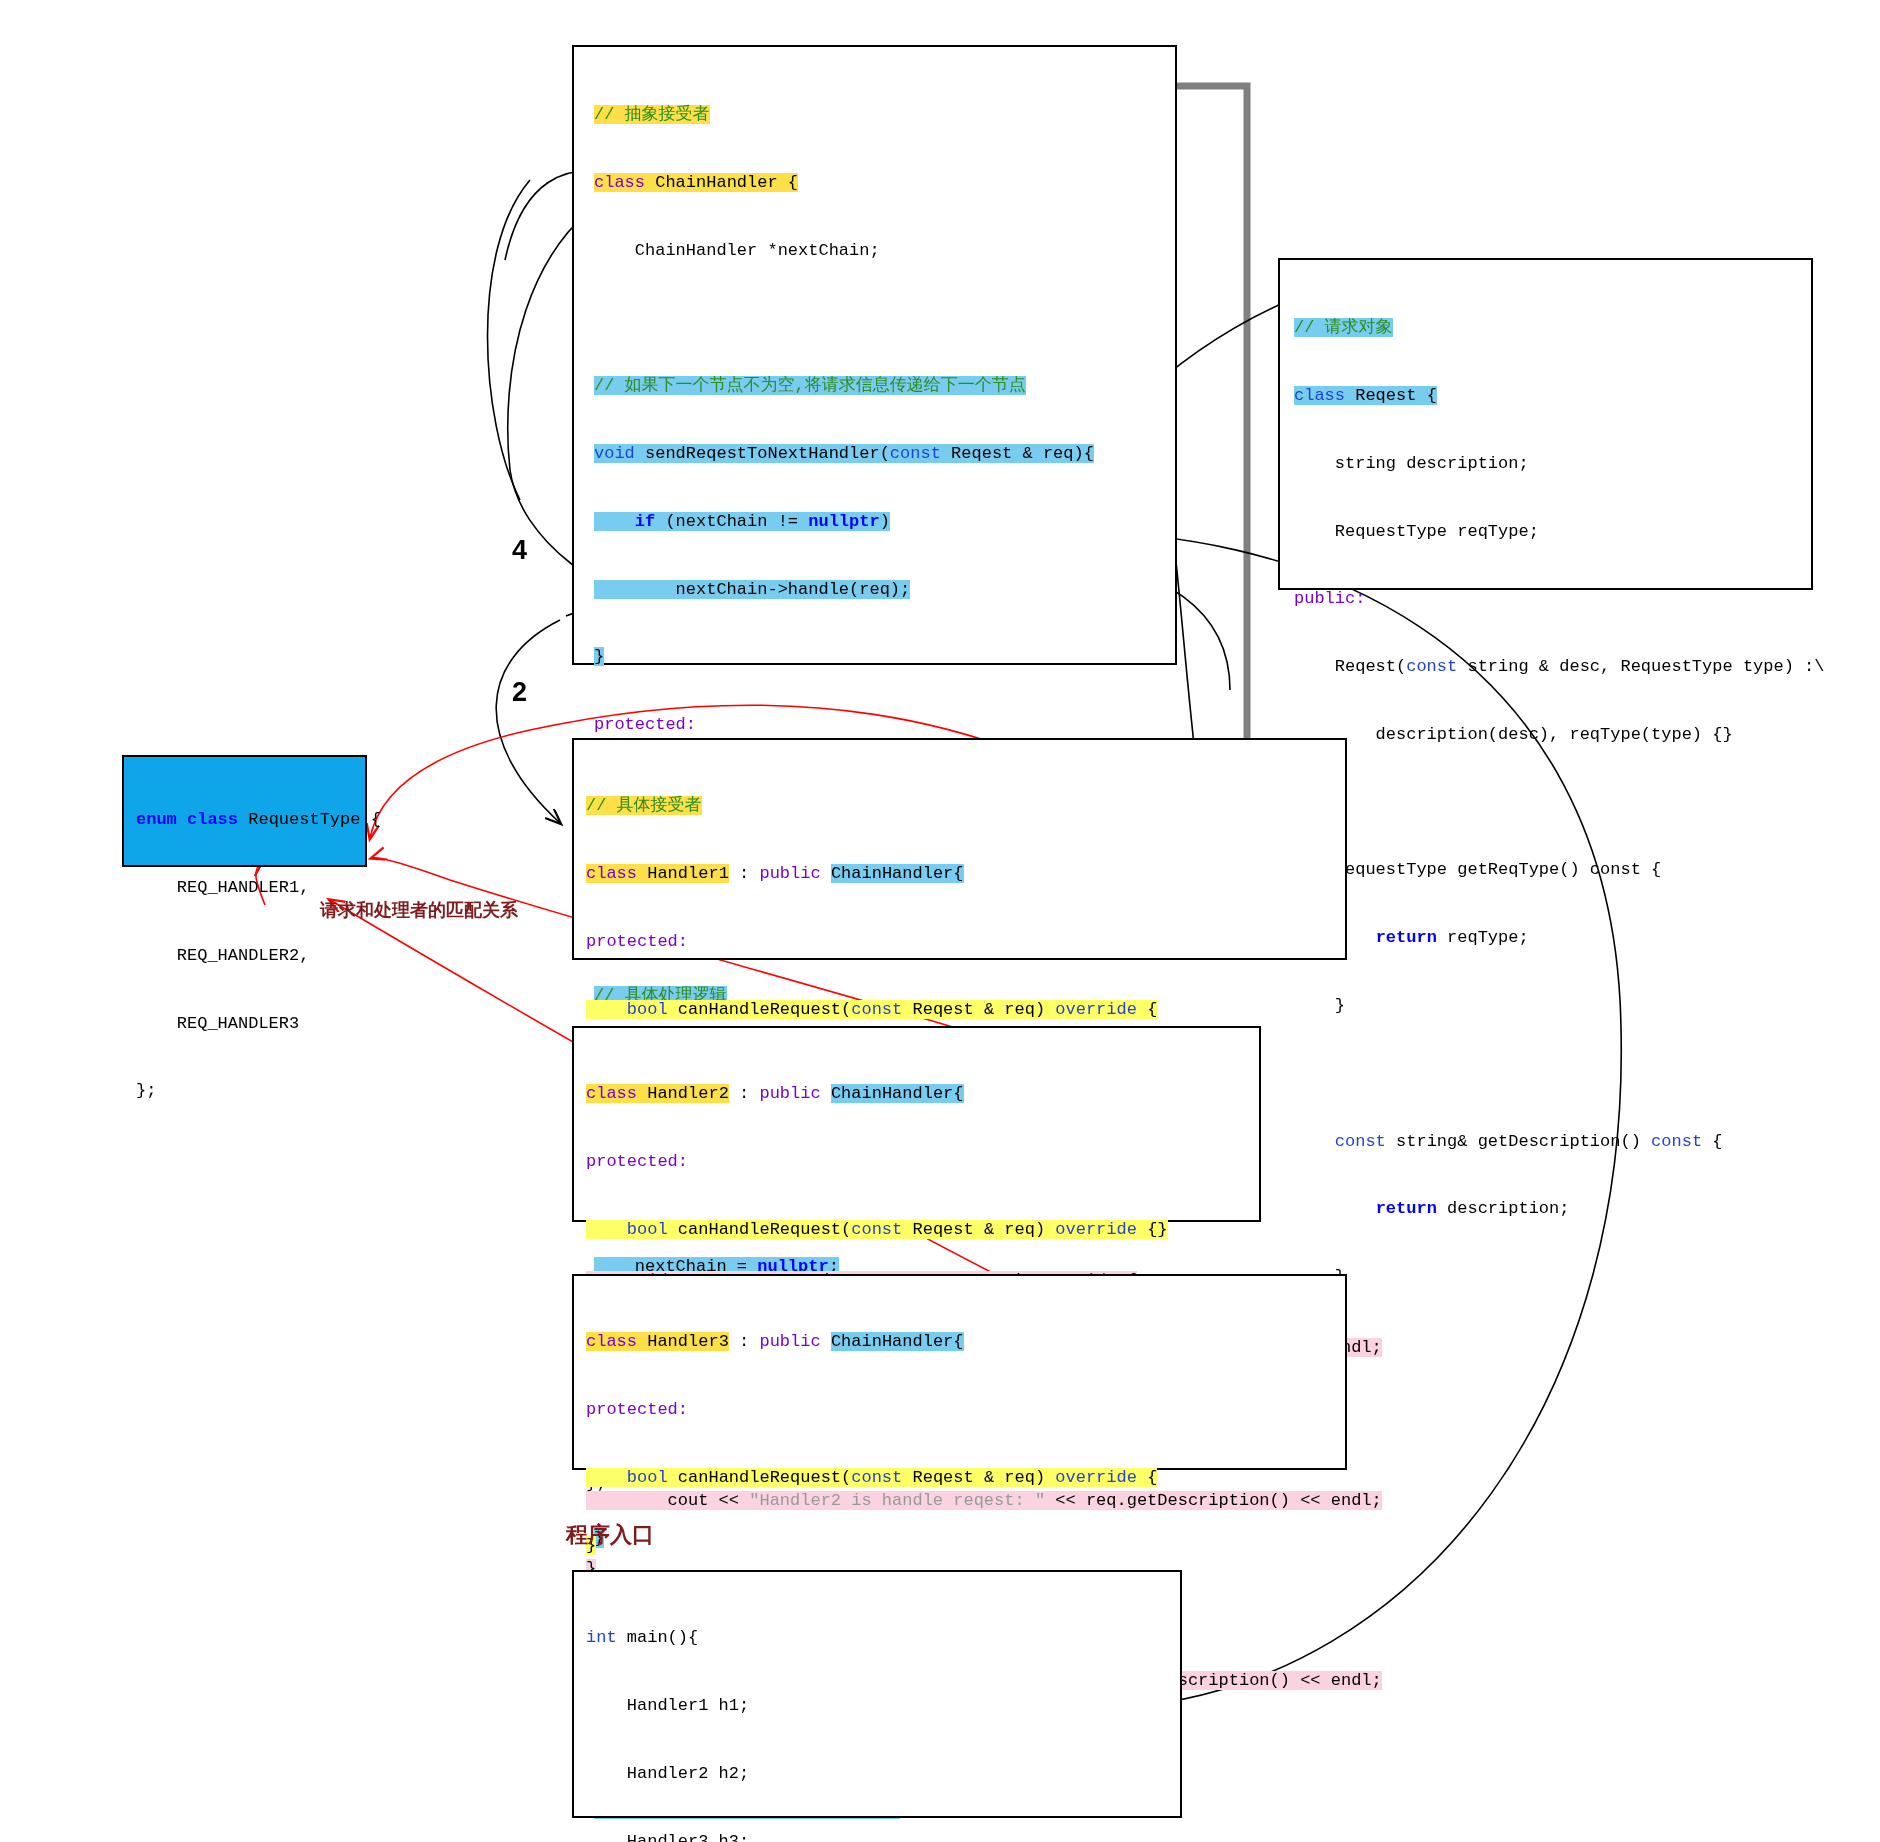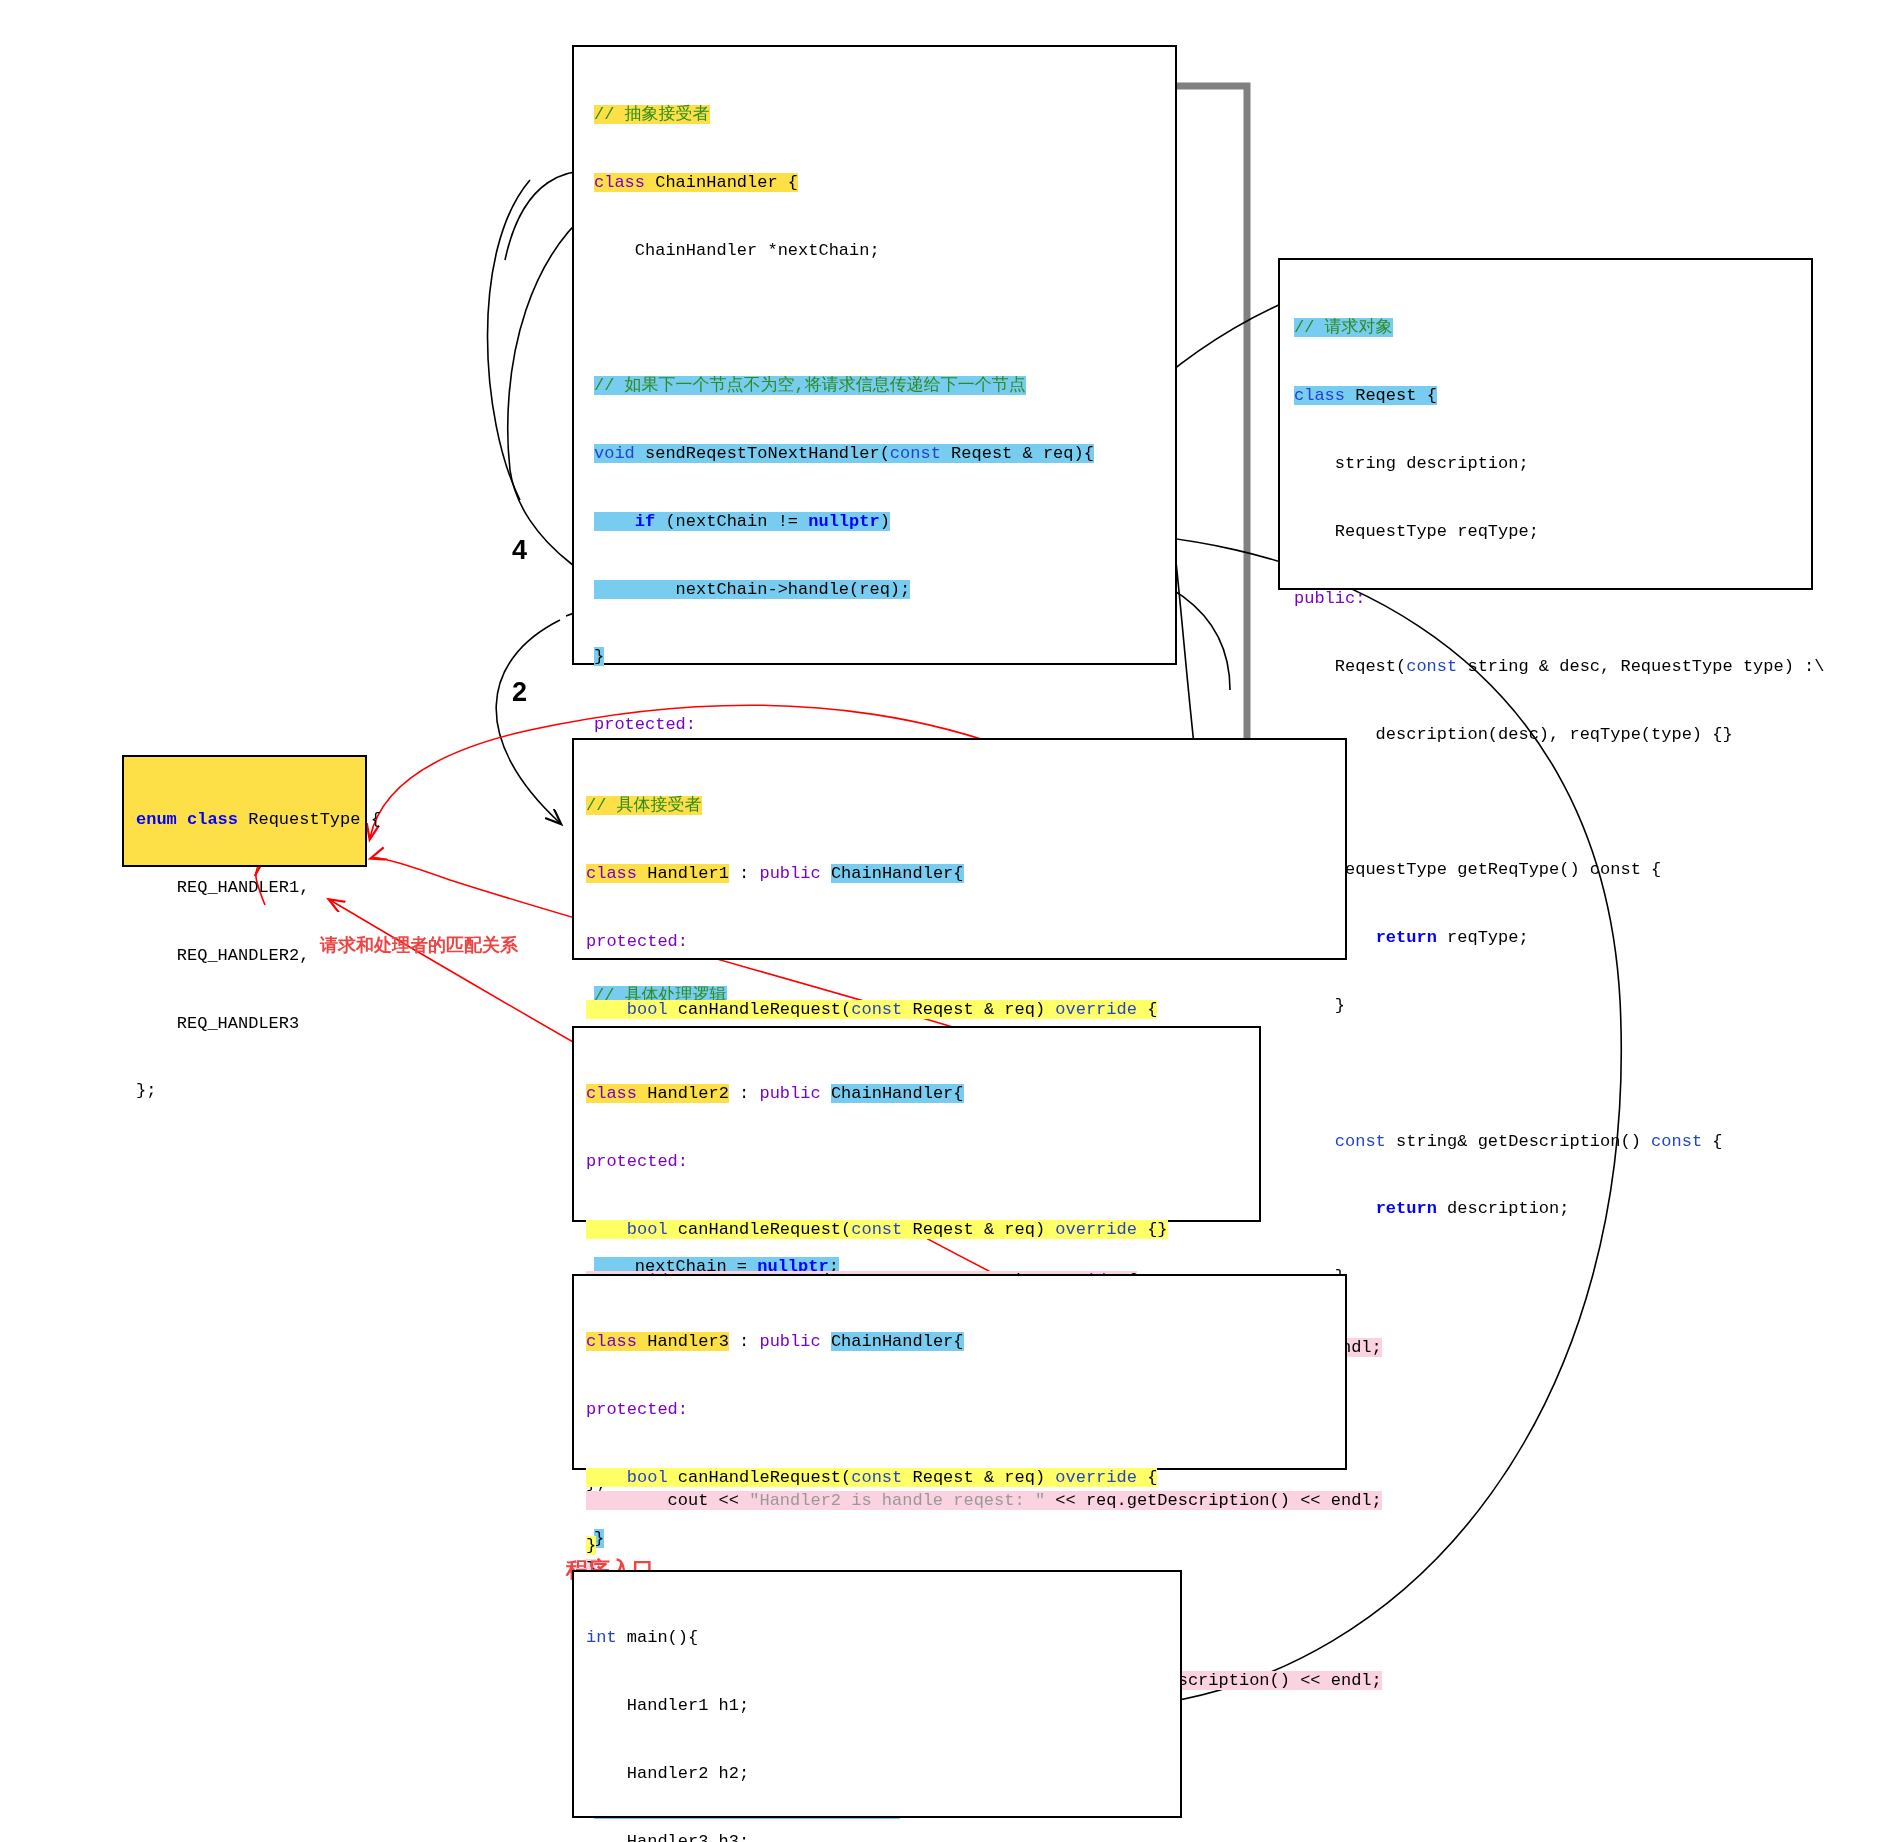--- a/index.html
+++ b/index.html
@@ -47,22 +47,21 @@
     font-family: "Liberation Sans", sans-serif;
     font-weight: bold;
     font-size: 27px;
     color: #000000;
   }
   .cntext {
     position: absolute;
     font-family: Liberation Sans, sans-serif;
     font-weight: bold;
     font-size: 18px;
-    color: #ef4444;
-    margin-top: 35px;
+    color: #7f1d1d;
   }
   svg.overlay {
     position: absolute;
     left: 0; top: 0;
     width: 1880px;
     height: 1842px;
     pointer-events: none;
   }
   .codewrap { position: absolute; }
 </style>
@@ -187,21 +186,21 @@
       <span class="ln"><span>        <span class="kw2">return</span> reqType;</span></span>
       <span class="ln"><span>    }</span></span>
       <span class="ln"> </span>
       <span class="ln"><span>    <span class="type">const</span> string&amp; getDescription() <span class="type">const</span> {</span></span>
       <span class="ln"><span>        <span class="kw2">return</span> description;</span></span>
       <span class="ln"><span>    }</span></span>
       <span class="ln"><span>};</span></span>
     </div>
   </div>
 
-  <div class="box hl-blue" style="left:122px; top:755px; width:245px; height:112px; background:#fde047;">
+  <div class="box hl-blue" style="left:122px; top:755px; width:245px; height:112px; background:#0ea5e9;">
     <div class="code codewrap" style="left:12px; top:7px;">
       <span class="ln"><span><span class="kw2">enum class</span> RequestType {</span></span>
       <span class="ln"><span>    REQ_HANDLER1,</span></span>
       <span class="ln"><span>    REQ_HANDLER2,</span></span>
       <span class="ln"><span>    REQ_HANDLER3</span></span>
       <span class="ln"><span>};</span></span>
     </div>
   </div>
 
   <div class="box" style="left:572px; top:738px; width:775px; height:222px;">

